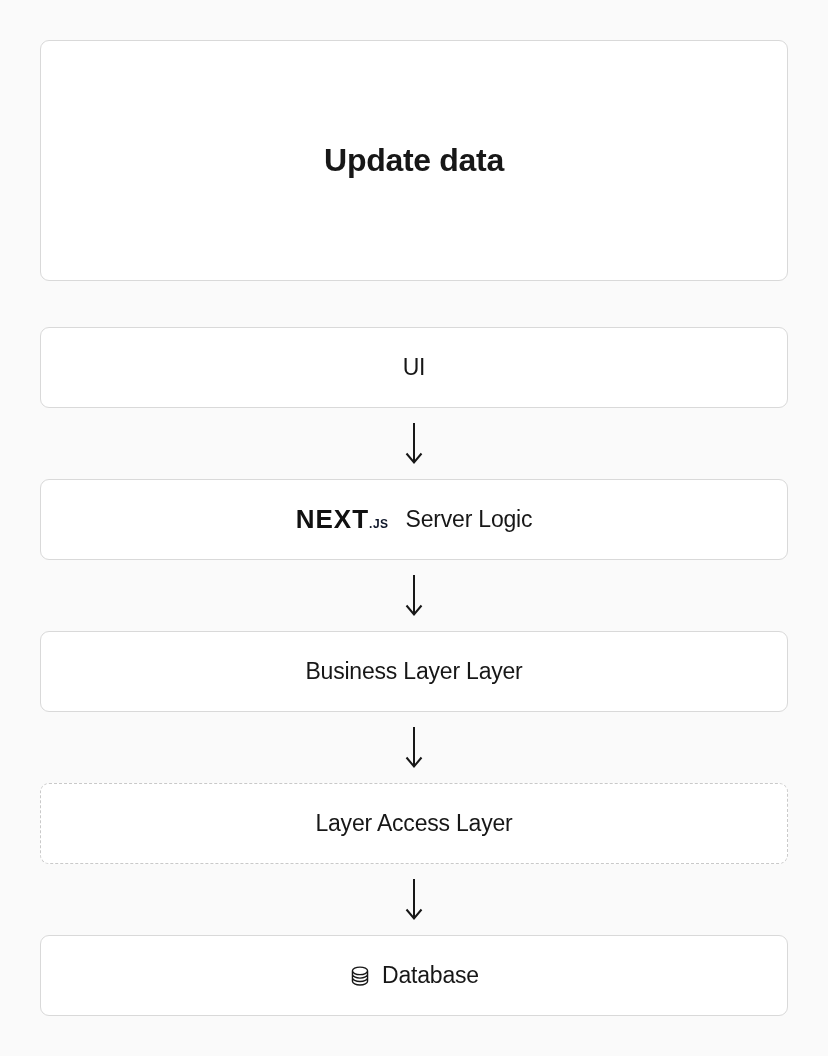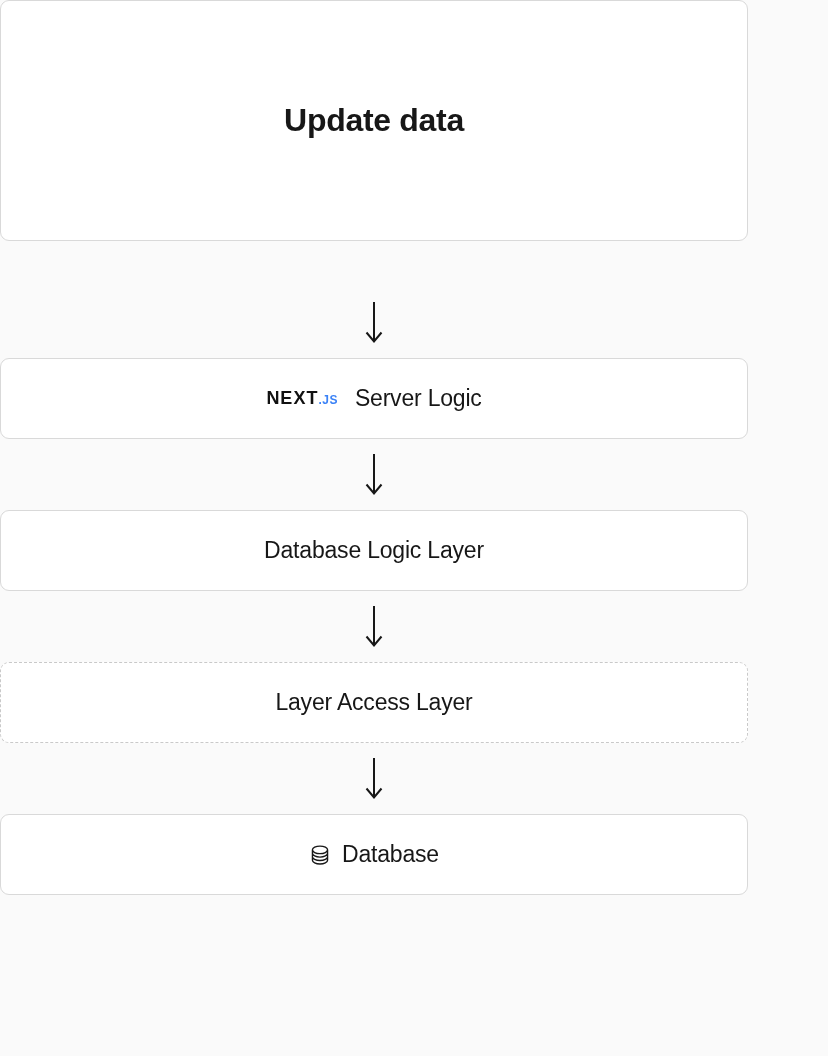--- a/index.html
+++ b/index.html
@@ -2,20 +2,21 @@
 <html><head>
 <meta charset="utf-8">
 <style>
   * { margin: 0; padding: 0; box-sizing: border-box; }
   html, body { background: #fafafa; }
   .page {
     position: relative;
     width: 828px;
     height: 1056px;
     background: #fafafa;
+    padding: 40px;
     font-family: "Liberation Sans", "DejaVu Sans", sans-serif;
     color: #171717;
     overflow: hidden;
   }
   .card {
     width: 748px;
     background: #ffffff;
     border: 1px solid #d9d9d9;
     border-radius: 9px;
     display: flex;
@@ -51,46 +52,49 @@
     align-items: center;
     justify-content: center;
   }
   .next-logo {
     display: inline-flex;
     align-items: baseline;
     margin-right: 17px;
     white-space: nowrap;
   }
   .next-logo-main {
-    font-size: 18px;
+    font-size: 26px;
     font-weight: 700;
     letter-spacing: 1px;
     color: #111111;
   }
   .next-logo-sub {
     font-size: 12px;
     font-weight: 700;
     letter-spacing: 0.5px;
-    color: #3b82f6;
+    color: #0f172a;
   }
   .db-icon {
     margin-right: 11px;
     display: inline-flex;
     align-items: center;
   }
 </style>
 </head>
 <body>
 
 <div class="page">
 
   <div class="card title-card">
     <h1>Update data</h1>
   </div>
 
+  <div class="card node">
+    <span class="label">UI</span>
+  </div>
 
   <div class="arrow-wrap">
     <svg width="24" height="44" viewBox="0 0 24 44">
       <line x1="12" y1="1" x2="12" y2="39" stroke="#171717" stroke-width="2"></line>
       <polyline points="4.5,31.5 12,40.5 19.5,31.5" fill="none" stroke="#171717" stroke-width="2"></polyline>
     </svg>
   </div>
 
   <div class="card node">
     <span class="next-logo">
@@ -101,21 +105,21 @@
   </div>
 
   <div class="arrow-wrap">
     <svg width="24" height="44" viewBox="0 0 24 44">
       <line x1="12" y1="1" x2="12" y2="39" stroke="#171717" stroke-width="2"></line>
       <polyline points="4.5,31.5 12,40.5 19.5,31.5" fill="none" stroke="#171717" stroke-width="2"></polyline>
     </svg>
   </div>
 
   <div class="card node">
-    <span class="label">Database Logic Layer</span>
+    <span class="label">Business Layer Layer</span>
   </div>
 
   <div class="arrow-wrap">
     <svg width="24" height="44" viewBox="0 0 24 44">
       <line x1="12" y1="1" x2="12" y2="39" stroke="#171717" stroke-width="2"></line>
       <polyline points="4.5,31.5 12,40.5 19.5,31.5" fill="none" stroke="#171717" stroke-width="2"></polyline>
     </svg>
   </div>
 
   <div class="card node dashed">

